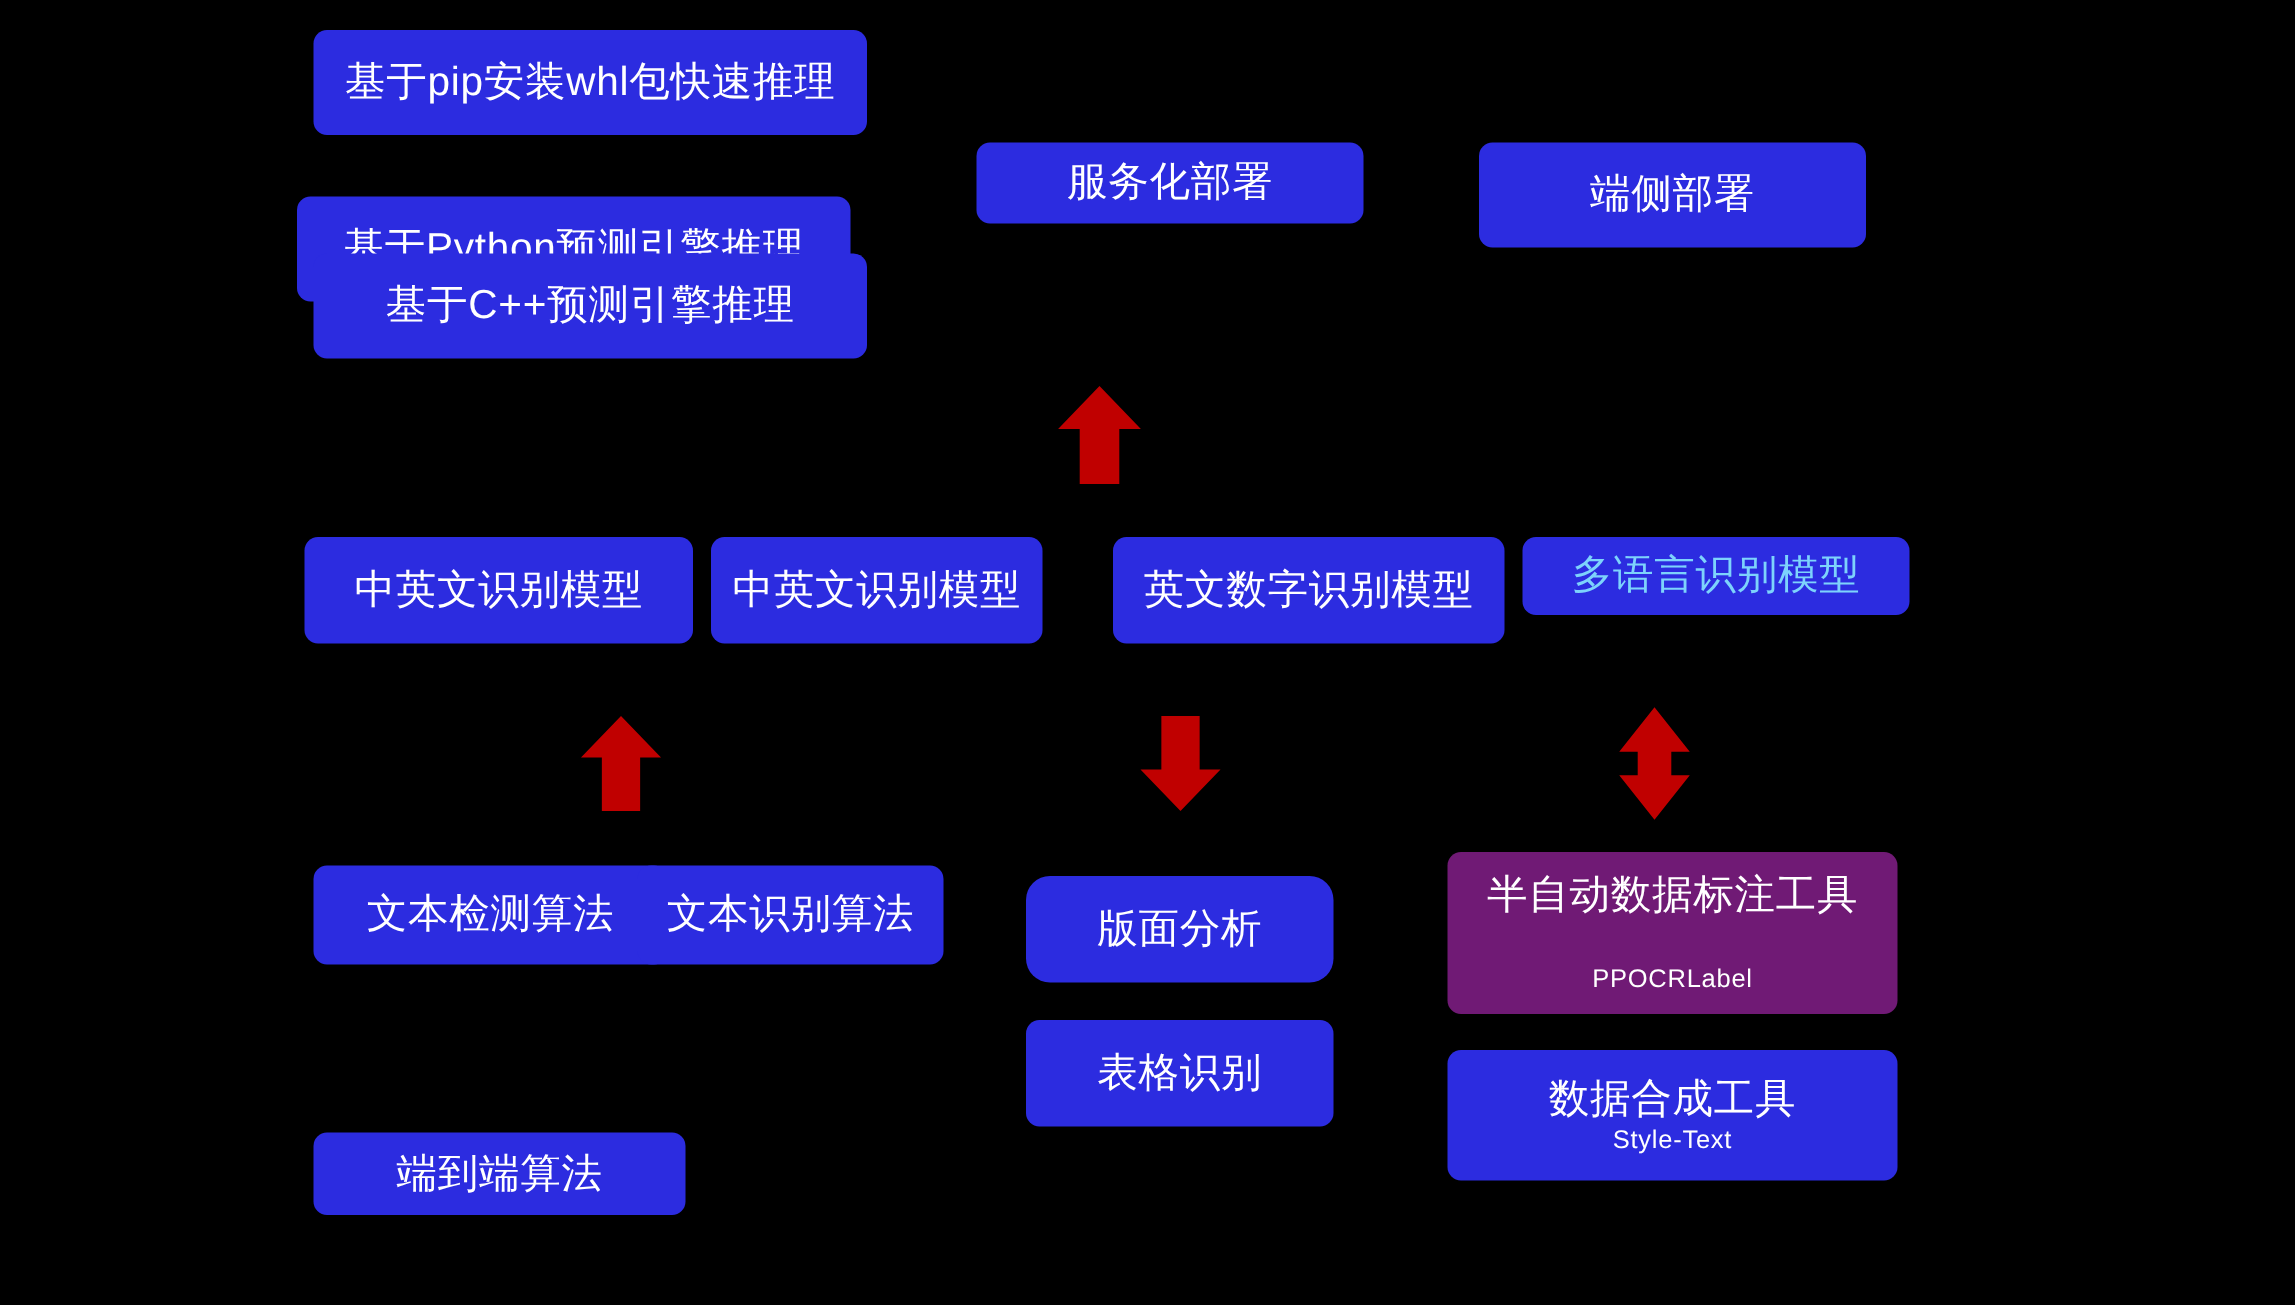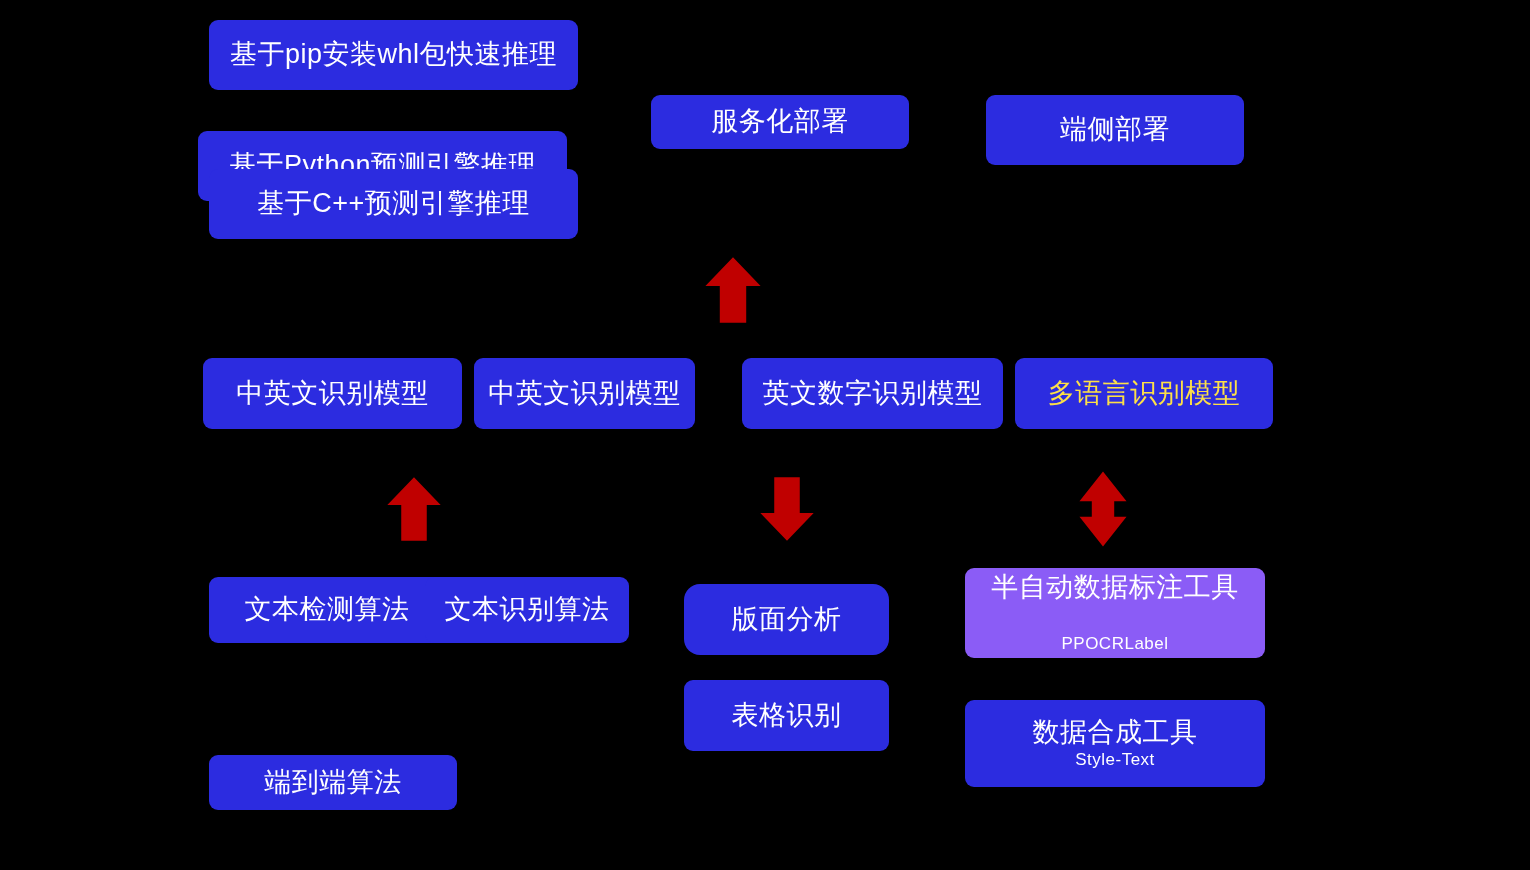--- a/index.html
+++ b/index.html
@@ -76,39 +76,39 @@
     </div>
     <div class="node" style="left: 203px; top: 358px; width: 259px; height: 71px; background: rgb(44, 44, 224); color: rgb(255, 255, 255);">
       <div class="title">中英文识别模型</div>
     </div>
     <div class="node" style="left: 474px; top: 358px; width: 221px; height: 71px; background: rgb(44, 44, 224); color: rgb(255, 255, 255);">
       <div class="title">中英文识别模型</div>
     </div>
     <div class="node" style="left: 742px; top: 358px; width: 261px; height: 71px; background: rgb(44, 44, 224); color: rgb(255, 255, 255);">
       <div class="title">英文数字识别模型</div>
     </div>
-    <div class="node" style="left: 1015px; top: 358px; width: 258px; height: 71px; background: rgb(44, 44, 224); color: #fde047;">
+    <div class="node" style="left: 1015px; top: 358px; width: 258px; height: 52px; background: rgb(44, 44, 224); color: #7dd3fc;">
       <div class="title">多语言识别模型</div>
     </div>
     <div class="node" style="left: 209px; top: 577px; width: 236px; height: 66px; background: rgb(44, 44, 224); color: rgb(255, 255, 255);">
       <div class="title">文本检测算法</div>
     </div>
     <div class="node" style="left: 425px; top: 577px; width: 204px; height: 66px; background: rgb(44, 44, 224); color: rgb(255, 255, 255);">
       <div class="title">文本识别算法</div>
     </div>
     <div class="node" style="left: 209px; top: 755px; width: 248px; height: 55px; background: rgb(44, 44, 224); color: rgb(255, 255, 255);">
       <div class="title">端到端算法</div>
     </div>
     <div class="node" style="left: 684px; top: 584px; width: 205px; height: 71px; background: rgb(44, 44, 224); color: rgb(255, 255, 255); border-radius: 16px;">
       <div class="title">版面分析</div>
     </div>
     <div class="node" style="left: 684px; top: 680px; width: 205px; height: 71px; background: rgb(44, 44, 224); color: rgb(255, 255, 255);">
       <div class="title">表格识别</div>
     </div>
-    <div class="node" style="left: 965px; top: 568px; width: 300px; height: 90px; background: #8b5cf6; color: rgb(255, 255, 255); gap: 28px;">
+    <div class="node" style="left: 965px; top: 568px; width: 300px; height: 108px; background: #701a75; color: rgb(255, 255, 255); gap: 28px;">
       <div class="title">半自动数据标注工具</div>
       <div class="subtitle">PPOCRLabel</div>
     </div>
     <div class="node" style="left: 965px; top: 700px; width: 300px; height: 87px; background: rgb(44, 44, 224); color: rgb(255, 255, 255);">
       <div class="title">数据合成工具</div>
       <div class="subtitle">Style-Text</div>
     </div>
     <div class="arrow" style="left: 703px; top: 256px; width: 60px; height: 68px;">
       <svg viewBox="0 0 100 100" preserveAspectRatio="none">
         <path d="M50,2 L96,44 L72,44 L72,98 L28,98 L28,44 L4,44 Z" fill="#c00000"></path>

